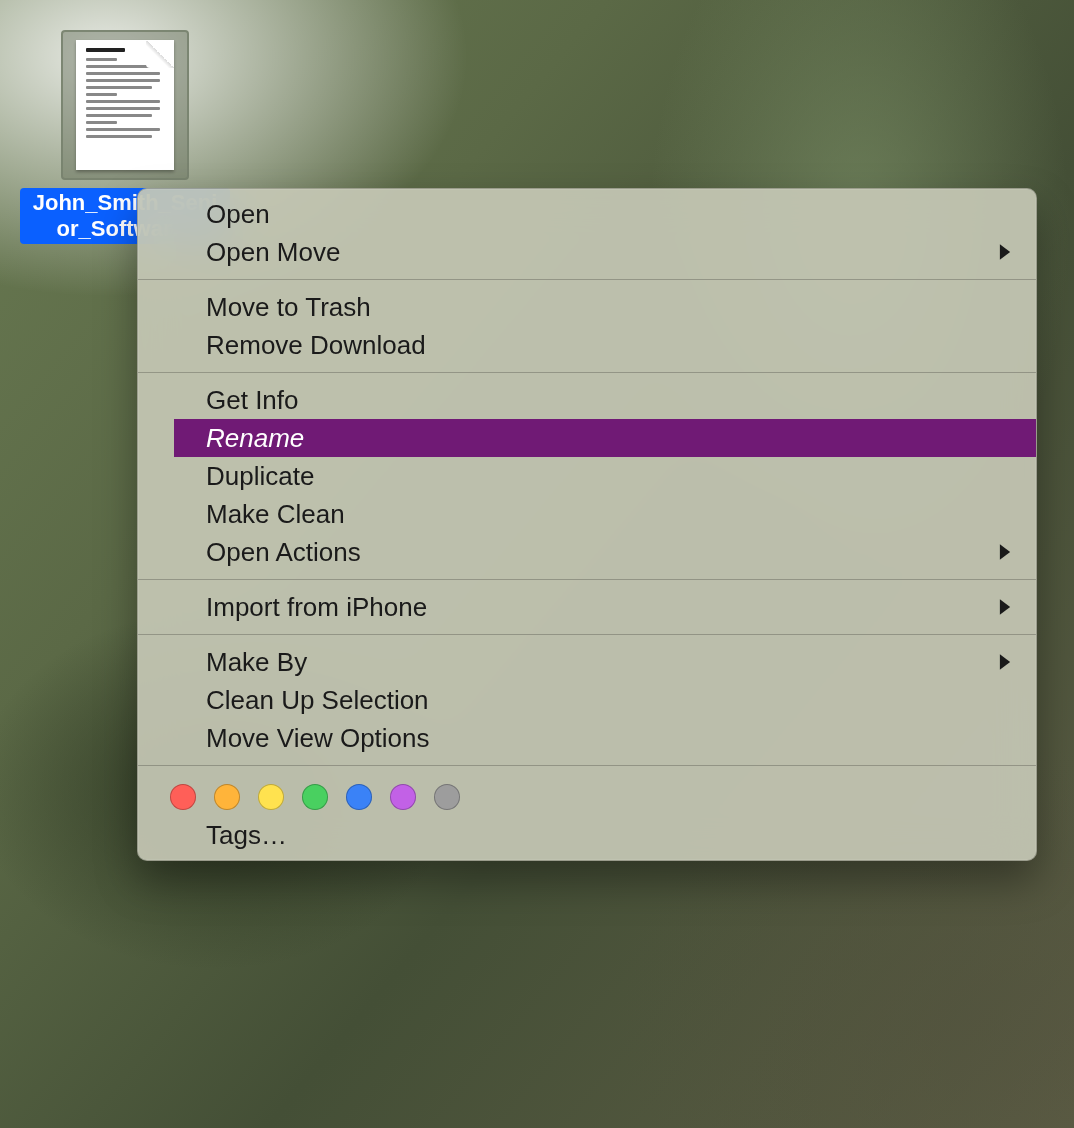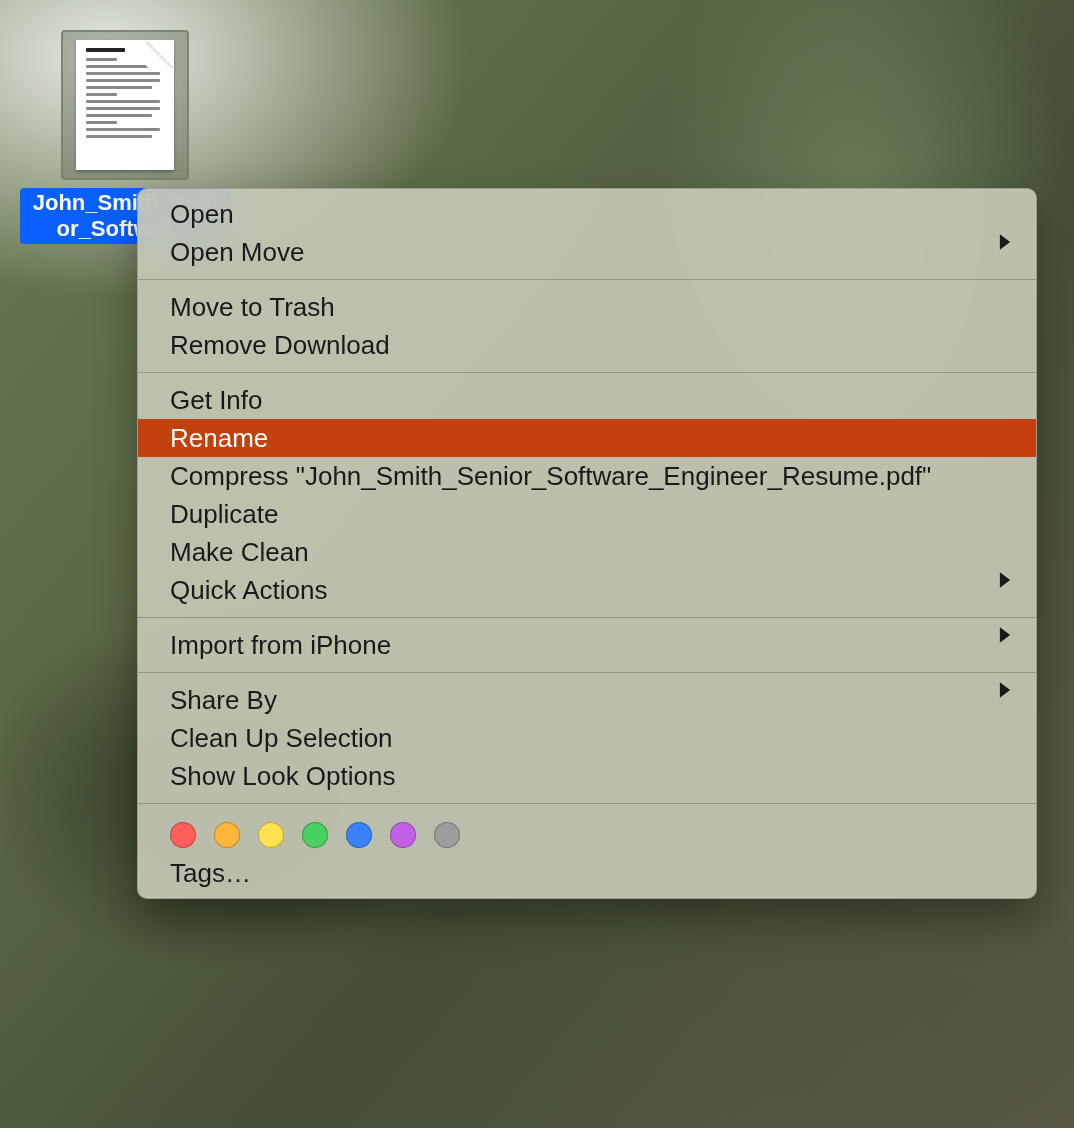--- a/index.html
+++ b/index.html
@@ -104,32 +104,34 @@
     backdrop-filter: blur(20px);
     border: 1px solid rgba(0,0,0,0.18);
     border-radius: 10px;
     box-shadow: 0 20px 40px rgba(0,0,0,0.35), 0 0 0 0.5px rgba(255,255,255,0.15) inset;
     padding: 6px 0;
     box-sizing: border-box;
   }
 
   .menu-item {
     display: flex;
-    align-items: flex-start;
+    align-items: center;
     justify-content: space-between;
     font-size: 26px;
     line-height: 38px;
     color: #1a1a1a;
     padding: 0 24px 0 32px;
     cursor: default;
     white-space: nowrap;
+    margin-left: 36px;
   }
   .menu-item.highlighted {
-    background: #c2410c;
+    background: #701a75;
     color: #fff;
+    font-style: italic;
   }
   .menu-item .arrow svg { display:block; }
   .menu-item:not(.has-sub) .arrow { visibility: hidden; }
 
   .menu-sep {
     height: 1px;
     background: rgba(0,0,0,0.22);
     margin: 8px 0;
   }
 
@@ -219,79 +221,71 @@
       </div>
       <div class="menu-item highlighted">
         <span>Rename</span>
         <span class="arrow">
           <svg width="14" height="18" viewBox="0 0 10 14">
             <path d="M1 1 L9 7 L1 13 Z" fill="currentColor"></path>
           </svg>
         </span>
       </div>
       <div class="menu-item">
-        <span>Compress "John_Smith_Senior_Software_Engineer_Resume.pdf"</span>
-        <span class="arrow">
-          <svg width="14" height="18" viewBox="0 0 10 14">
-            <path d="M1 1 L9 7 L1 13 Z" fill="currentColor"></path>
-          </svg>
-        </span>
-      </div>
-      <div class="menu-item">
         <span>Duplicate</span>
         <span class="arrow">
           <svg width="14" height="18" viewBox="0 0 10 14">
             <path d="M1 1 L9 7 L1 13 Z" fill="currentColor"></path>
           </svg>
         </span>
       </div>
       <div class="menu-item">
         <span>Make Clean</span>
         <span class="arrow">
           <svg width="14" height="18" viewBox="0 0 10 14">
             <path d="M1 1 L9 7 L1 13 Z" fill="currentColor"></path>
           </svg>
         </span>
       </div>
       <div class="menu-item has-sub">
-        <span>Quick Actions</span>
+        <span>Open Actions</span>
         <span class="arrow">
           <svg width="14" height="18" viewBox="0 0 10 14">
             <path d="M1 1 L9 7 L1 13 Z" fill="currentColor"></path>
           </svg>
         </span>
       </div>
       <div class="menu-sep"></div>
       <div class="menu-item has-sub">
         <span>Import from iPhone</span>
         <span class="arrow">
           <svg width="14" height="18" viewBox="0 0 10 14">
             <path d="M1 1 L9 7 L1 13 Z" fill="currentColor"></path>
           </svg>
         </span>
       </div>
       <div class="menu-sep"></div>
       <div class="menu-item has-sub">
-        <span>Share By</span>
+        <span>Make By</span>
         <span class="arrow">
           <svg width="14" height="18" viewBox="0 0 10 14">
             <path d="M1 1 L9 7 L1 13 Z" fill="currentColor"></path>
           </svg>
         </span>
       </div>
       <div class="menu-item">
         <span>Clean Up Selection</span>
         <span class="arrow">
           <svg width="14" height="18" viewBox="0 0 10 14">
             <path d="M1 1 L9 7 L1 13 Z" fill="currentColor"></path>
           </svg>
         </span>
       </div>
       <div class="menu-item">
-        <span>Show Look Options</span>
+        <span>Move View Options</span>
         <span class="arrow">
           <svg width="14" height="18" viewBox="0 0 10 14">
             <path d="M1 1 L9 7 L1 13 Z" fill="currentColor"></path>
           </svg>
         </span>
       </div>
       <div class="menu-sep"></div>
       <div class="tags-row">
         <div class="tag-dot" style="background: rgb(255, 95, 88);"></div>
         <div class="tag-dot" style="background: rgb(255, 180, 58);"></div>

